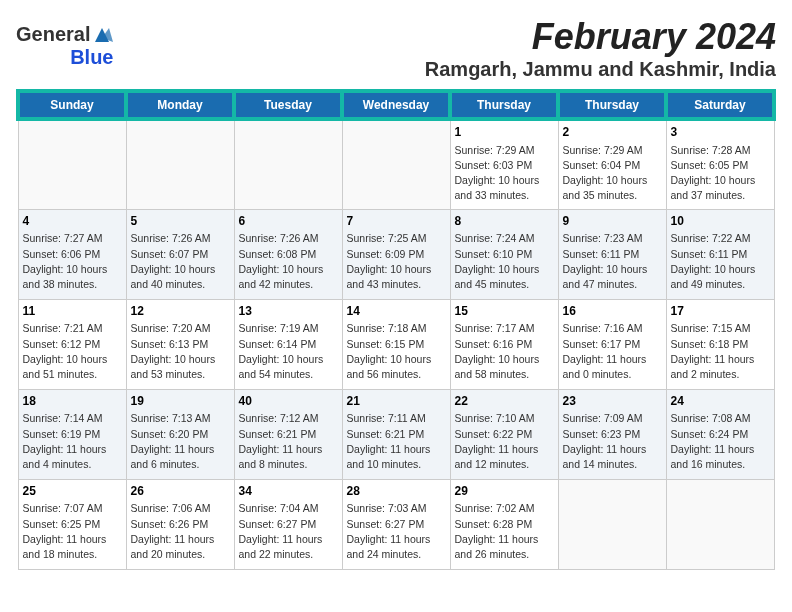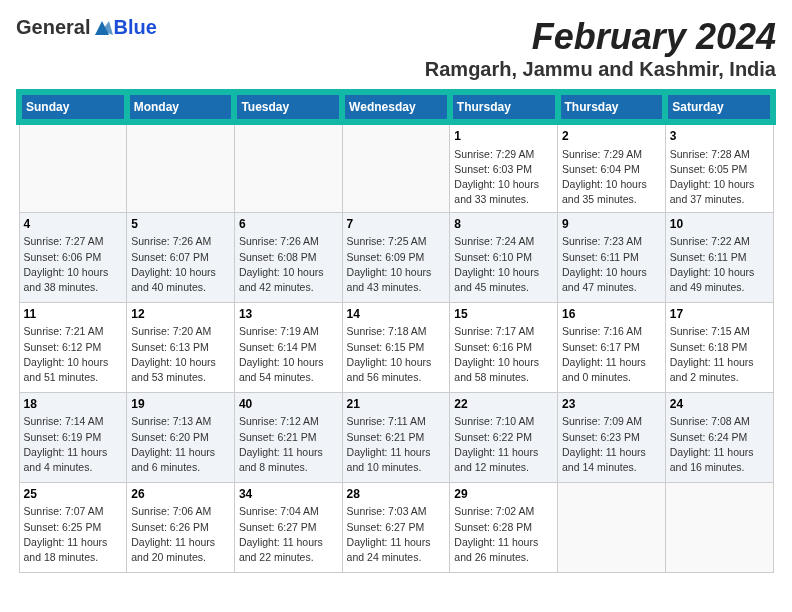--- a/index.html
+++ b/index.html
@@ -11,22 +11,23 @@
       padding: 16px;
     }
     .header {
       display: flex;
       justify-content: space-between;
       align-items: flex-start;
       margin-bottom: 8px;
     }
     .logo {
       display: flex;
-      flex-direction: row;
+      flex-direction: column;
       align-items: flex-end;
+      margin-top: 7px;
     }
     .logo-top {
       display: flex;
       align-items: center;
     }
     .logo-general {
       font-size: 20px;
       font-weight: bold;
       color: #333;
     }
@@ -51,23 +52,23 @@
     }
     .calendar {
       width: 100%;
       border-collapse: collapse;
       font-size: 11px;
     }
     .calendar th {
       background: #1a6cb0;
       color: #fff;
       padding: 5px 4px;
-      text-align: left;
+      text-align: center;
       font-size: 12px;
-      border: 6px solid #14b8a6;
+      border: 4px solid #14b8a6;
     }
     .calendar td {
       border: 1px solid #ccc;
       padding: 3px 4px;
       vertical-align: top;
       width: calc(100% / 7);
       min-height: 80px;
       line-height: 1.4;
       background: #fff;
     }

